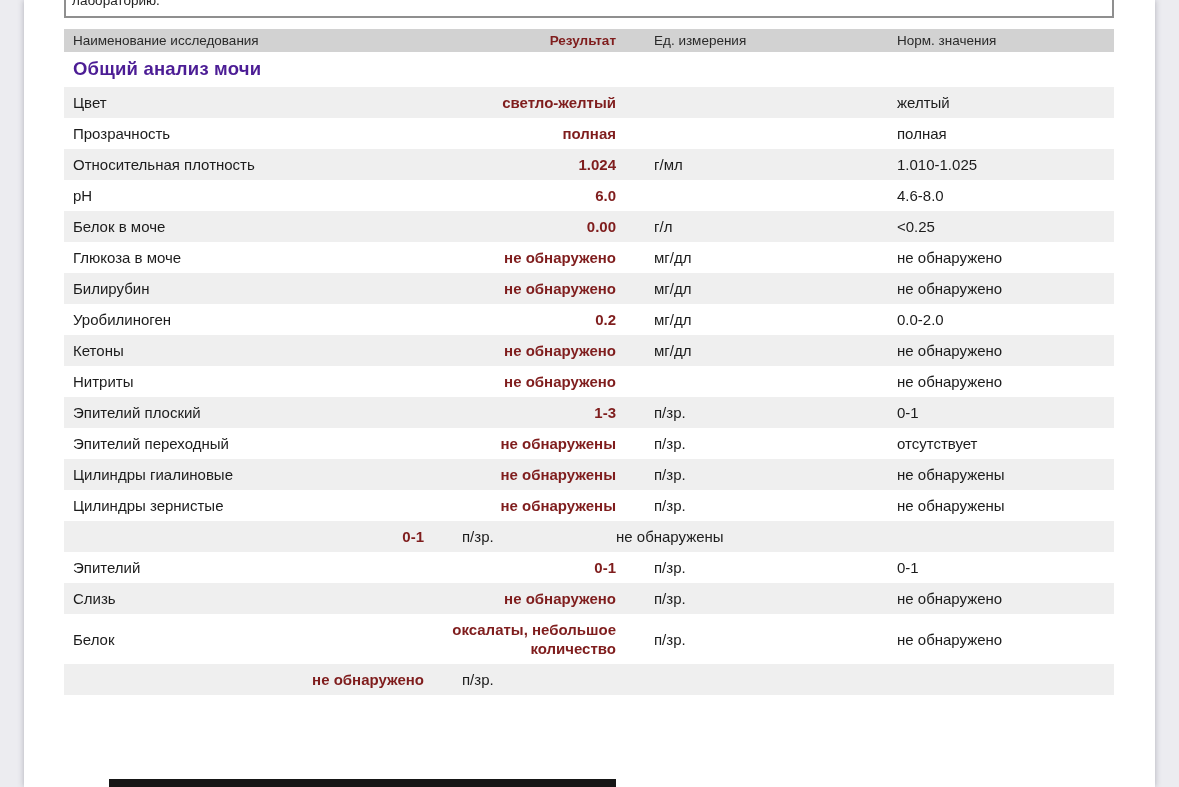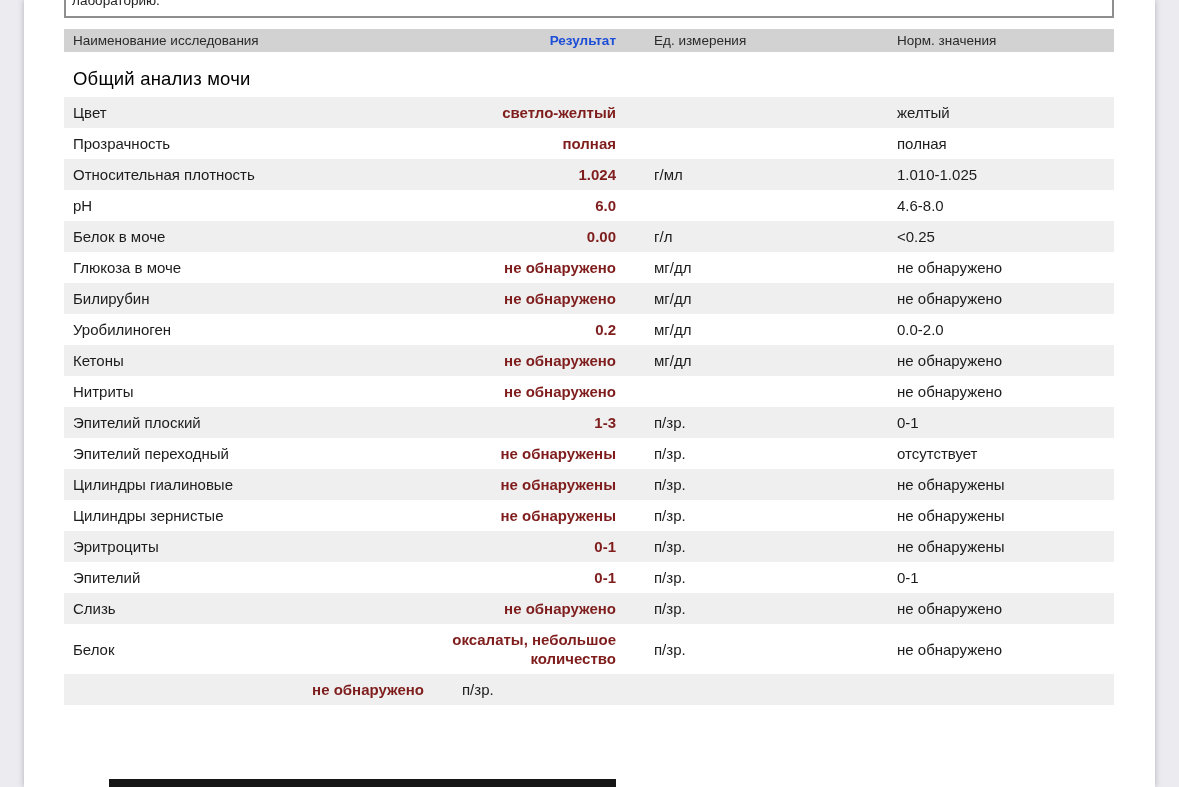--- a/index.html
+++ b/index.html
@@ -41,28 +41,28 @@
     grid-template-columns: 360px 192px 281px 217px;
     align-items: center;
   }
   .thead {
     height: 23px;
     background: #d2d2d2;
     font-size: 13.5px;
     color: #2a2a2a;
   }
   .th-name  { padding-left: 9px; }
-  .th-result{ text-align: right; font-weight: bold; color: #1d4ed8; }
+  .th-result{ text-align: right; font-weight: bold; color: #7f1d1d; }
   .th-units { padding-left: 38px; }
   .th-norm  { }
   .section-title {
     font-size: 18.5px;
-    font-weight: normal;
-    color: #000000;
-    padding: 16px 0 7px 9px;
+    font-weight: bold;
+    color: #4c1d95;
+    padding: 6px 0 7px 9px;
     letter-spacing: 0.2px;
   }
   .row {
     min-height: 30.5px;
     font-size: 15px;
     color: #1c1c1c;
   }
   .rows .row:nth-child(odd) { background: #efefef; }
   .cell-name   { padding-left: 9px; }
   .cell-result {
@@ -194,21 +194,20 @@
   </div>
 
   <div class="row grid-cols">
     <div class="cell-name">Цилиндры зернистые</div>
     <div class="cell-result">не обнаружены</div>
     <div class="cell-units">п/зр.</div>
     <div class="cell-norm">не обнаружены</div>
   </div>
 
   <div class="row grid-cols">
-    <div class="cell-name">Эритроциты</div>
     <div class="cell-result">0-1</div>
     <div class="cell-units">п/зр.</div>
     <div class="cell-norm">не обнаружены</div>
   </div>
 
   <div class="row grid-cols">
     <div class="cell-name">Эпителий</div>
     <div class="cell-result">0-1</div>
     <div class="cell-units">п/зр.</div>
     <div class="cell-norm">0-1</div>

